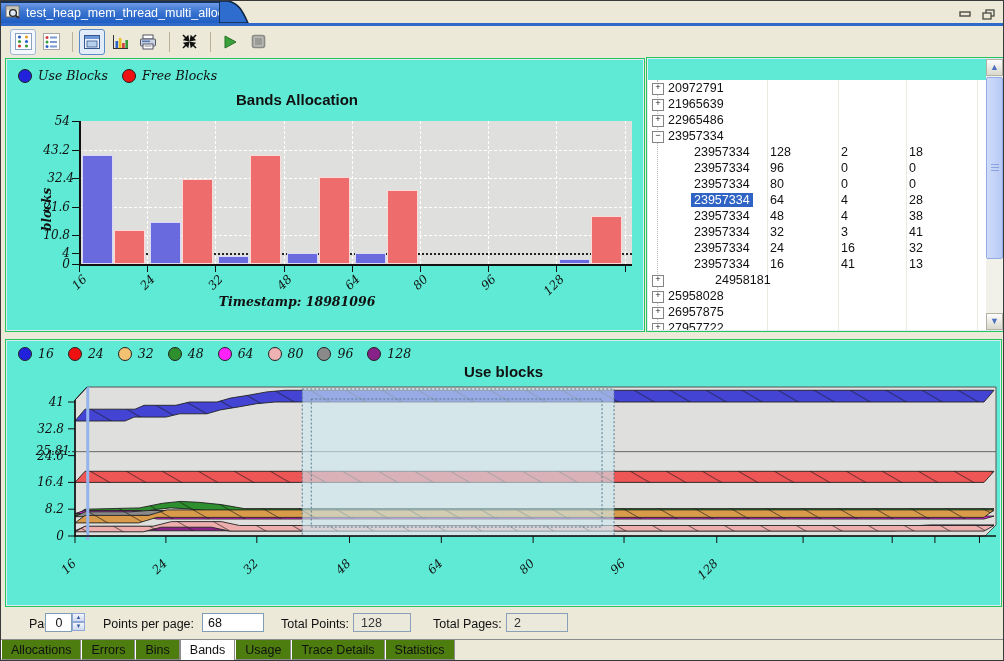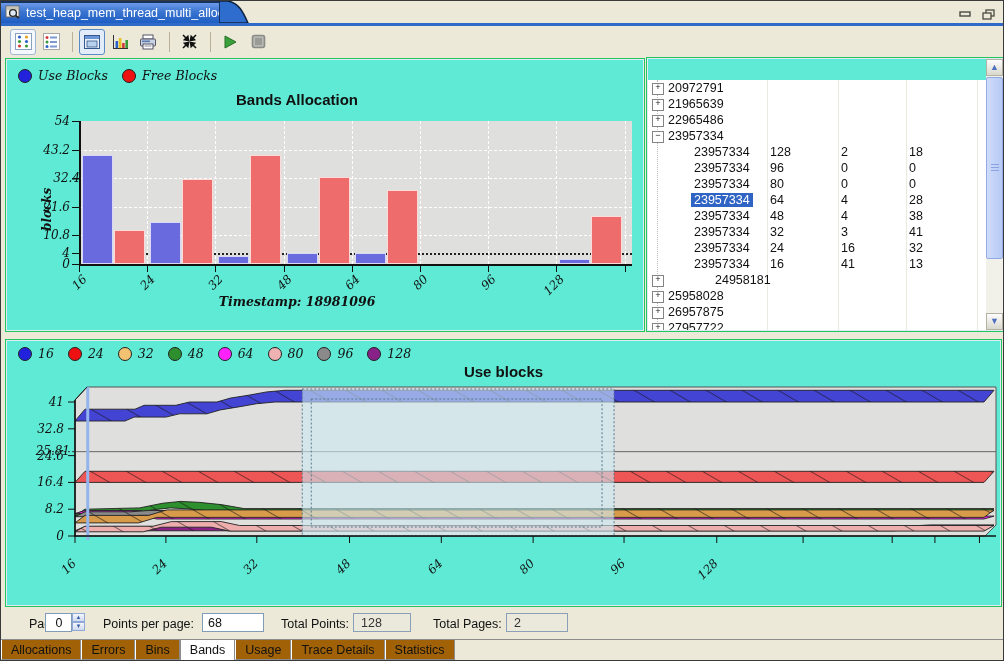--- a/index.html
+++ b/index.html
@@ -58,21 +58,21 @@
   .sgrip{position:absolute;left:4px;width:8px;height:1px;background:#8aa2e0;box-shadow:0 3px 0 #8aa2e0,0 6px 0 #8aa2e0;}
   
   .controls{position:absolute;left:0;top:607px;width:100%;height:31px;background:#ece9d8;font-size:12.5px;color:#111;}
   .clabel{position:absolute;top:9px;}
   .cinput{position:absolute;top:5px;height:19px;border:1px solid #7f9db9;background:#fff;box-sizing:border-box;font:12.5px "Liberation Sans",sans-serif;padding:2px 4px 0 5px;}
   .cread{position:absolute;top:5px;height:19px;border:1px solid #8aa0b8;background:#ebe8dc;box-sizing:border-box;font:12.5px "Liberation Sans",sans-serif;padding:2px 4px 0 7px;color:#333;}
   .spinner{position:absolute;top:5px;width:13px;height:19px;}
   .spinner div{position:absolute;left:0;width:13px;height:9px;background:linear-gradient(180deg,#f4f7fc,#cfd9ee);border:1px solid #90a8d8;box-sizing:border-box;font-size:6px;line-height:7px;text-align:center;color:#3d5fa8;}
   
   .btabs{position:absolute;left:0;top:638px;width:100%;height:23px;background:#ece9d8;border-top:1px solid #8c8c8c;box-sizing:border-box;display:flex;}
-  .btab{height:20px;padding:3px 9px 0 9px;font-size:12.5px;color:#111;background:#a16207;border-right:1px solid #8c8c8c;border-bottom:1px solid #8c8c8c;border-left:1px solid #fff;box-sizing:border-box;}
+  .btab{height:20px;padding:3px 9px 0 9px;font-size:12.5px;color:#111;background:#4d7c0f;border-right:1px solid #8c8c8c;border-bottom:1px solid #8c8c8c;border-left:1px solid #fff;box-sizing:border-box;}
   .btab.active{background:#fff;height:22px;border-left:1px solid #8c8c8c;}
   svg text{font-family:"DejaVu Serif",serif;}
 </style>
 </head>
 <body>
 
 <div id="window">
 
   <div class="tabstrip">
     <div class="view-tab">
@@ -247,21 +247,21 @@
         <div class="axis" style="left:619px;top:207px;width:1px;height:6px;"></div>
         <div class="axis" style="left:66px;top:205px;width:7px;height:1px;"></div>
         <div class="ytl" style="left:24px;top:198px;">0</div>
         <div class="axis" style="left:66px;top:194.40740740740742px;width:7px;height:1px;"></div>
         <div class="ytl" style="left:24px;top:187.40740740740742px;">4</div>
         <div class="axis" style="left:66px;top:176.4px;width:7px;height:1px;"></div>
         <div class="ytl" style="left:24px;top:169.4px;">10.8</div>
         <div class="axis" style="left:66px;top:147.8px;width:7px;height:1px;"></div>
         <div class="ytl" style="left:24px;top:140.8px;">21.6</div>
         <div class="axis" style="left:66px;top:119.2px;width:7px;height:1px;"></div>
-        <div class="ytl" style="left:34px;top:112.2px;">32.4</div>
+        <div class="ytl" style="left:28px;top:112.2px;">32.4</div>
         <div class="axis" style="left:66px;top:90.6px;width:7px;height:1px;"></div>
         <div class="ytl" style="left:24px;top:83.6px;">43.2</div>
         <div class="axis" style="left:66px;top:62px;width:7px;height:1px;"></div>
         <div class="ytl" style="left:24px;top:55px;">54</div>
         <div class="ylabel" style="left:34px;top:172px;">blocks</div>
         <div class="xlabel" style="left:-28px;top:235px;">Timestamp: 18981096</div>
       </div>
   </div>
 
   <div class="panel" id="tablePanel">

